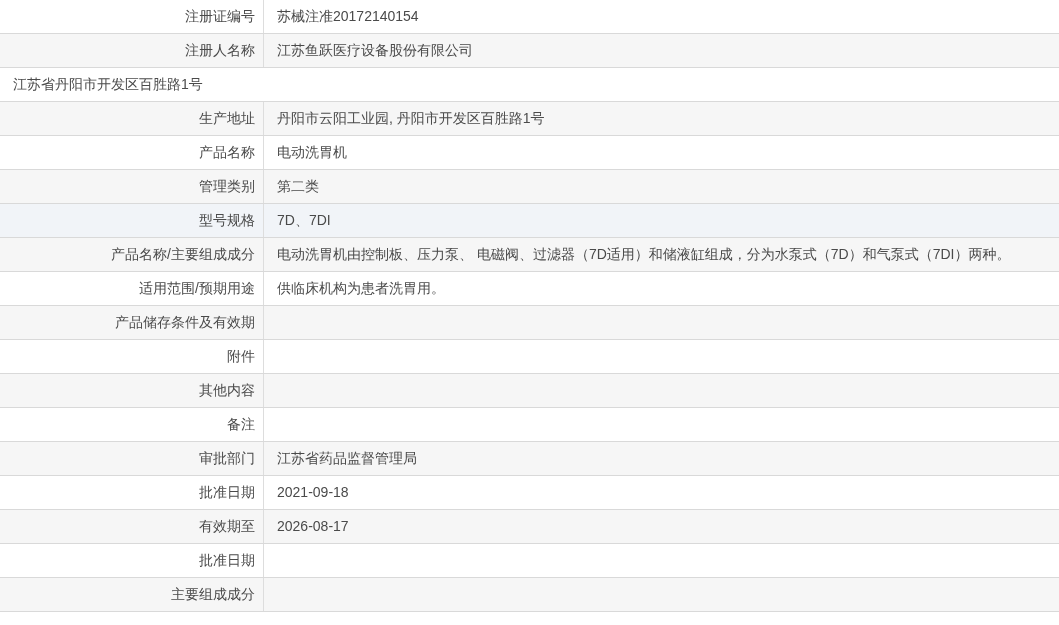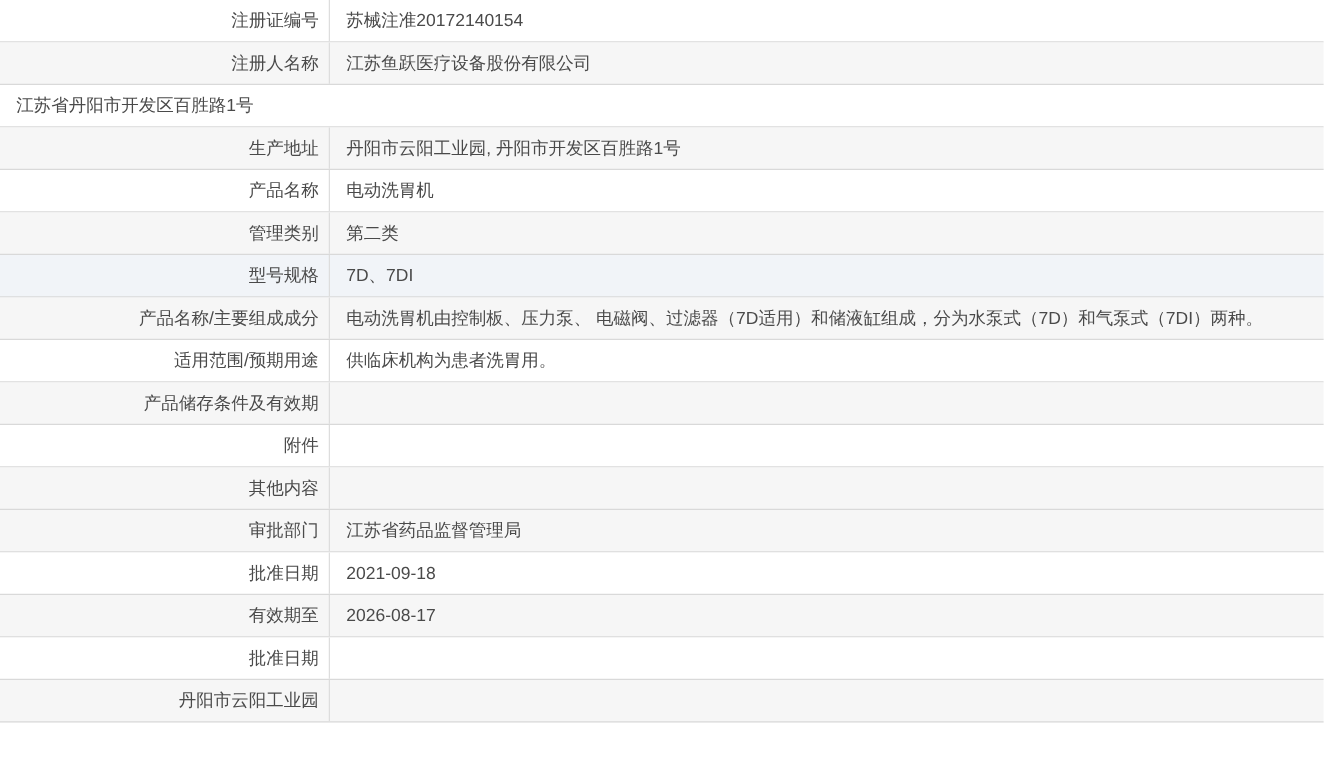--- a/index.html
+++ b/index.html
@@ -93,33 +93,37 @@
     <div class="cell value"></div>
   </div>
   <div class="row">
     <div class="cell label">附件</div>
     <div class="cell value"></div>
   </div>
   <div class="row alt">
     <div class="cell label">其他内容</div>
     <div class="cell value"></div>
   </div>
+  <div class="row">
+    <div class="cell label">备注</div>
+    <div class="cell value"></div>
+  </div>
   <div class="row alt">
     <div class="cell label">审批部门</div>
     <div class="cell value">江苏省药品监督管理局</div>
   </div>
   <div class="row">
     <div class="cell label">批准日期</div>
     <div class="cell value">2021-09-18</div>
   </div>
   <div class="row alt">
     <div class="cell label">有效期至</div>
     <div class="cell value">2026-08-17</div>
   </div>
   <div class="row">
     <div class="cell label">批准日期</div>
     <div class="cell value"></div>
   </div>
   <div class="row alt">
-    <div class="cell label">丹阳市云阳工业园</div>
+    <div class="cell label">主要组成成分</div>
     <div class="cell value"></div>
   </div>
 </div>
 
 </body></html>

